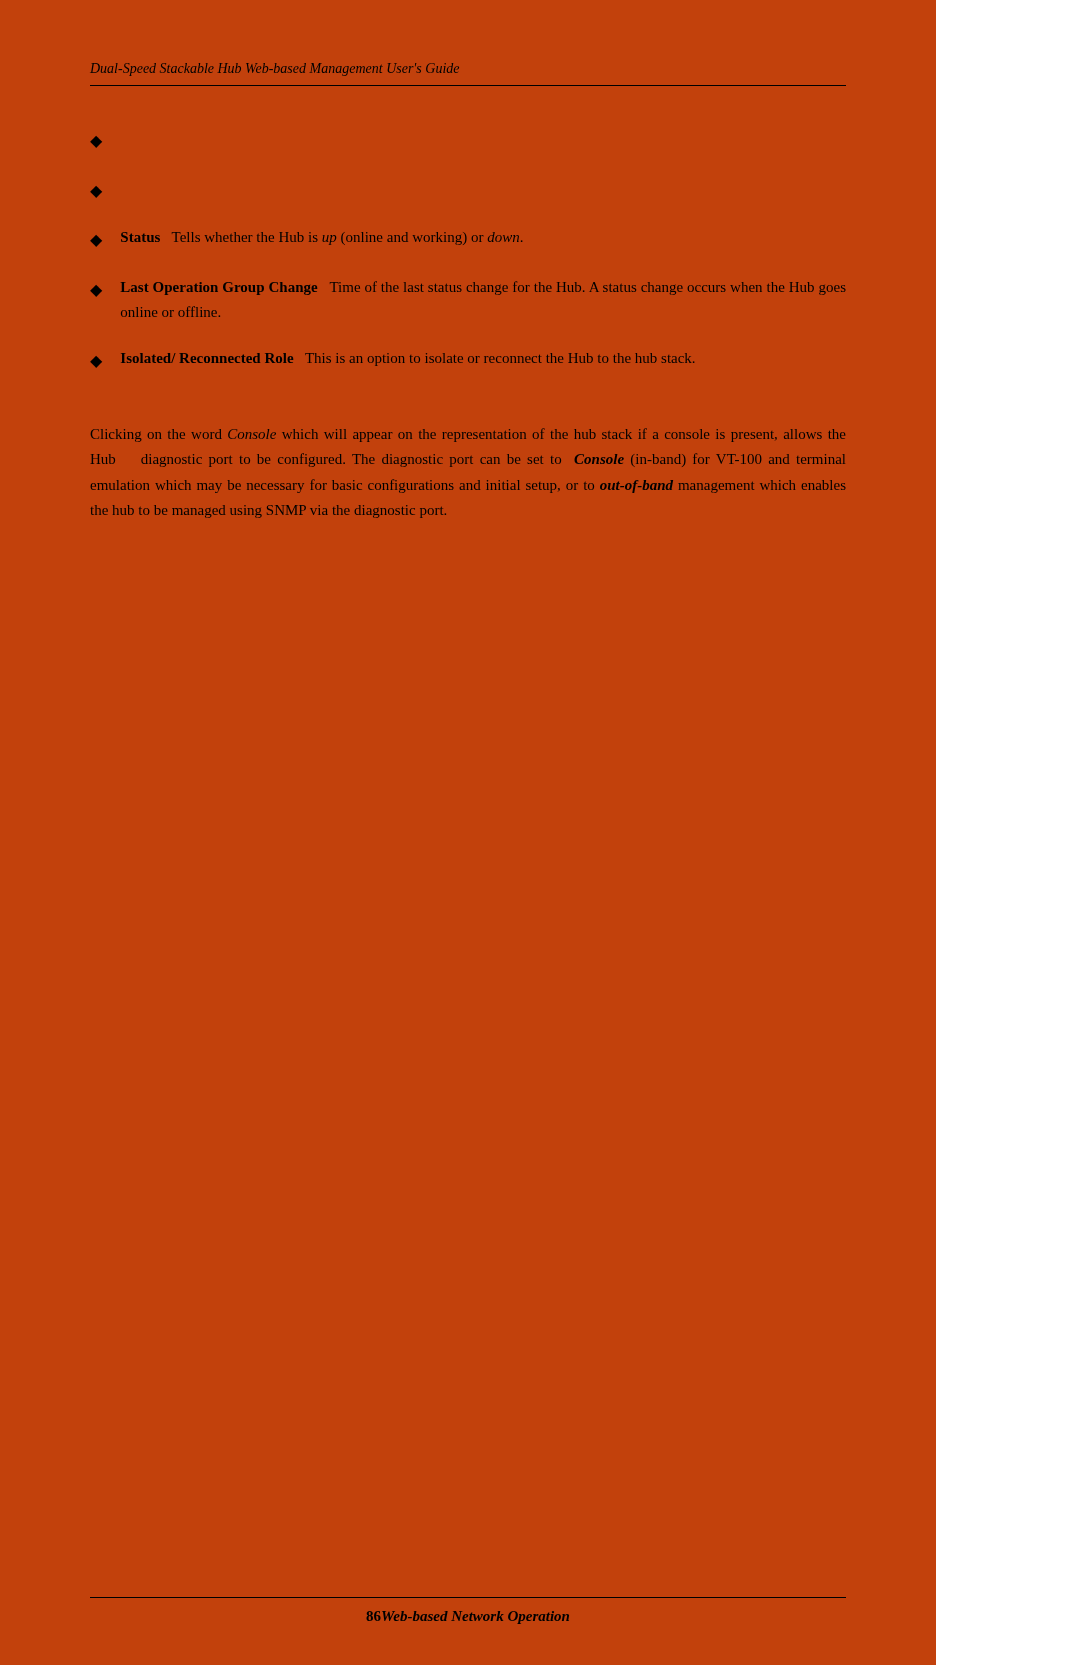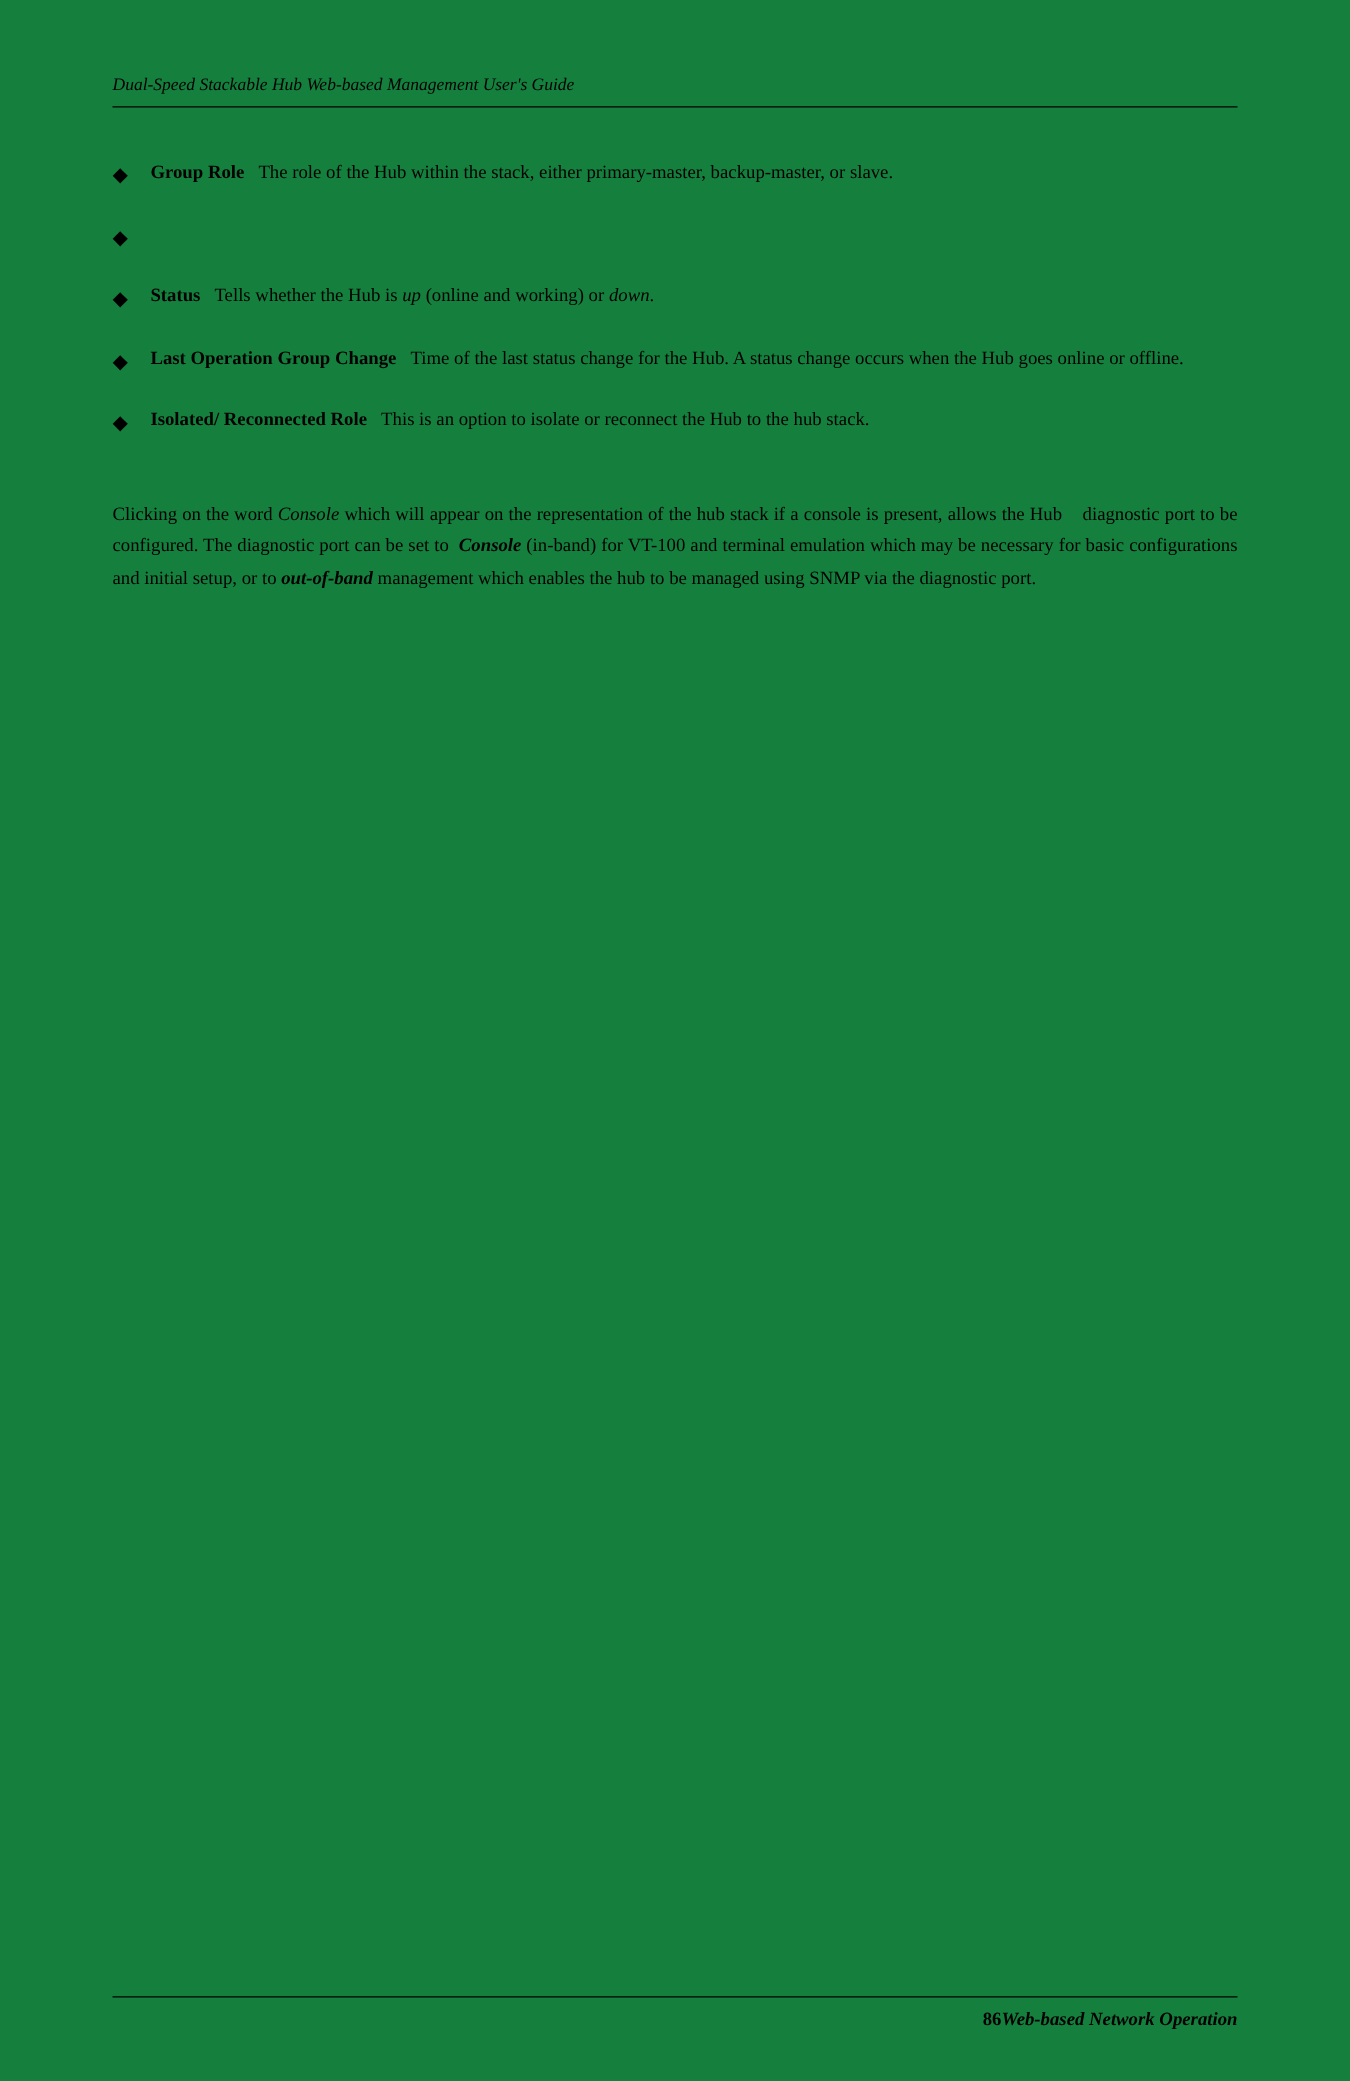--- a/index.html
+++ b/index.html
@@ -12,23 +12,23 @@
       background: #ffffff;
       font-family: "Times New Roman", Times, serif;
       font-size: 15px;
       color: #000000;
       width: 1080px;
       min-height: 1665px;
       position: relative;
     }
 
     .page {
-      width: 1080px;
+      width: 936px;
       min-height: 1665px;
-      background: #15803d;
+      background: #c2410c;
       padding: 60px 90px 96px 90px;
       position: relative;
     }
 
     .header {
       border-bottom: 1px solid #000;
       padding-bottom: 8px;
       margin-bottom: 40px;
     }
 
@@ -93,21 +93,21 @@
     }
 
     .footer {
       position: absolute;
       bottom: 40px;
       left: 90px;
       right: 90px;
       border-top: 1px solid #000;
       padding-top: 10px;
       display: flex;
-      justify-content: flex-end;
+      justify-content: center;
       align-items: center;
     }
 
     .footer-page-num {
       font-size: 15px;
       font-weight: bold;
     }
 
     .footer-title {
       font-size: 15px;
@@ -123,23 +123,20 @@
   <div class="header">
     <span class="header-text">Dual-Speed Stackable Hub Web-based Management User's Guide</span>
   </div>
 
   <div class="content">
 
     <ul class="bullet-list">
 
       <li class="bullet-item">
         <span class="bullet-diamond">◆</span>
-        <span class="bullet-content">
-          <span class="term-bold">Group Role</span>&nbsp;&nbsp;&nbsp;The role of the Hub within the stack, either primary-master, backup-master, or slave.
-        </span>
       </li>
 
       <li class="bullet-item">
         <span class="bullet-diamond">◆</span>
       </li>
 
       <li class="bullet-item">
         <span class="bullet-diamond">◆</span>
         <span class="bullet-content">
           <span class="term-bold">Status</span>&nbsp;&nbsp;&nbsp;Tells whether the Hub is <span class="term-italic">up</span> (online and working) or <span class="term-italic">down</span>.

